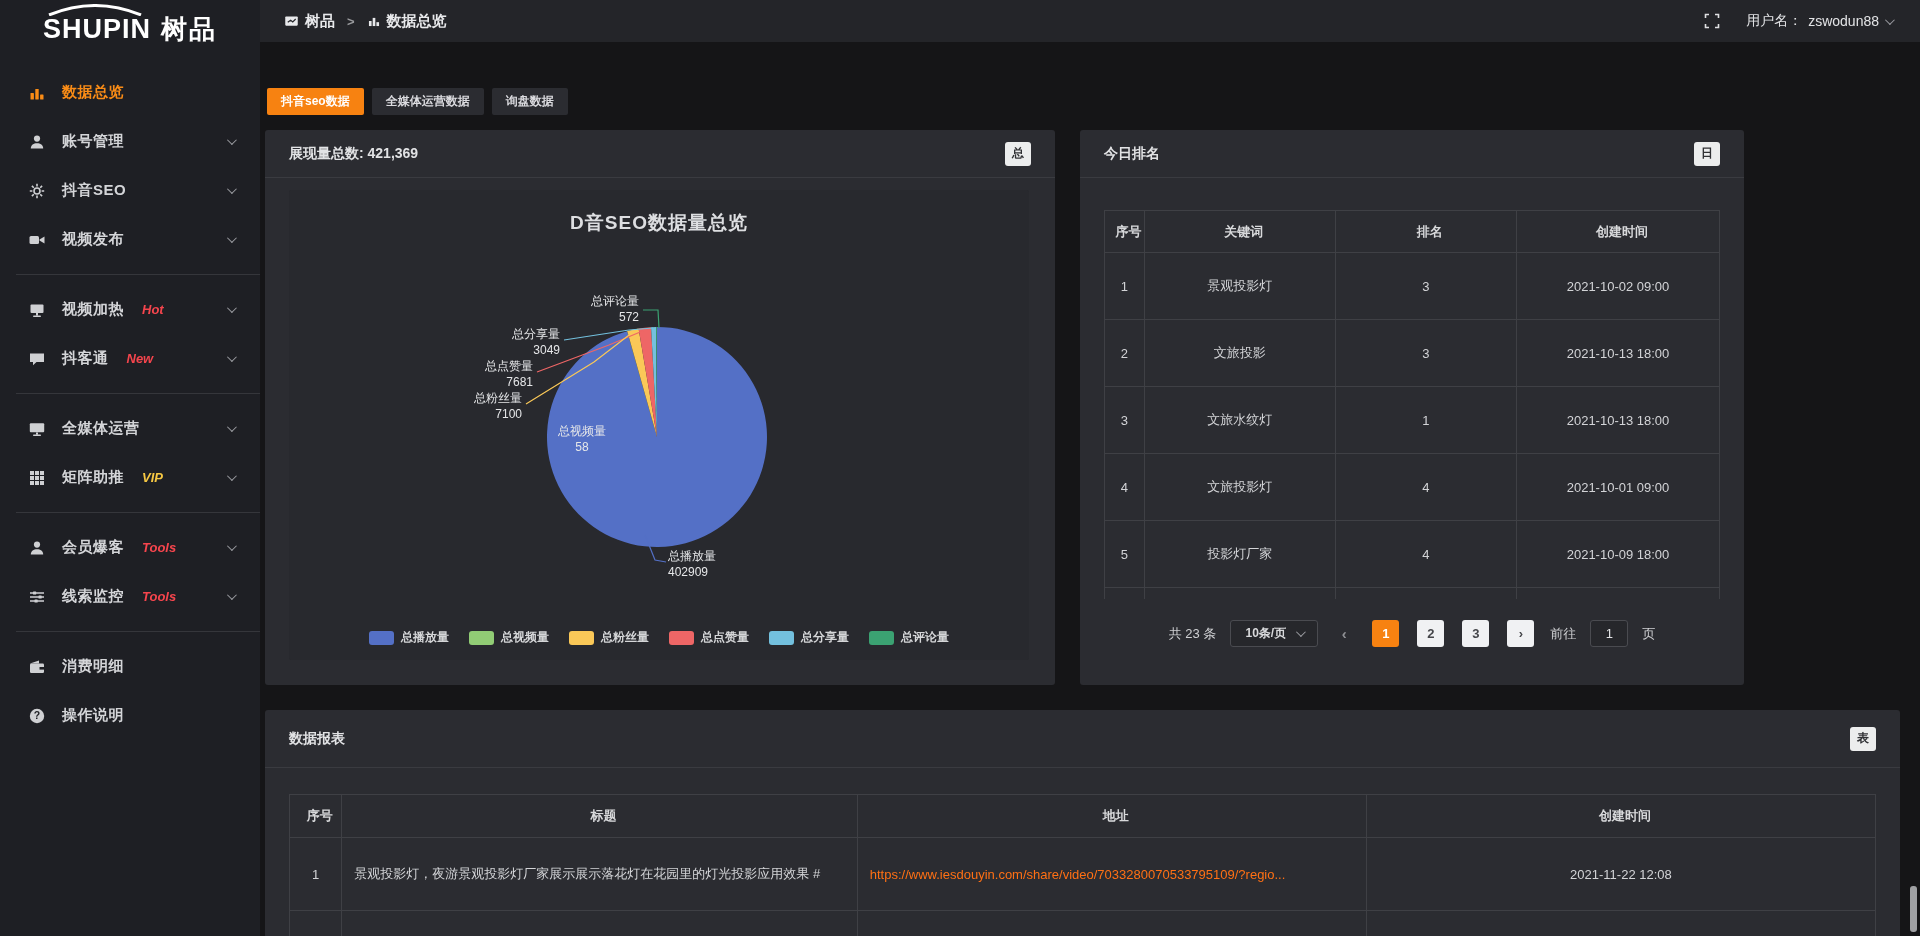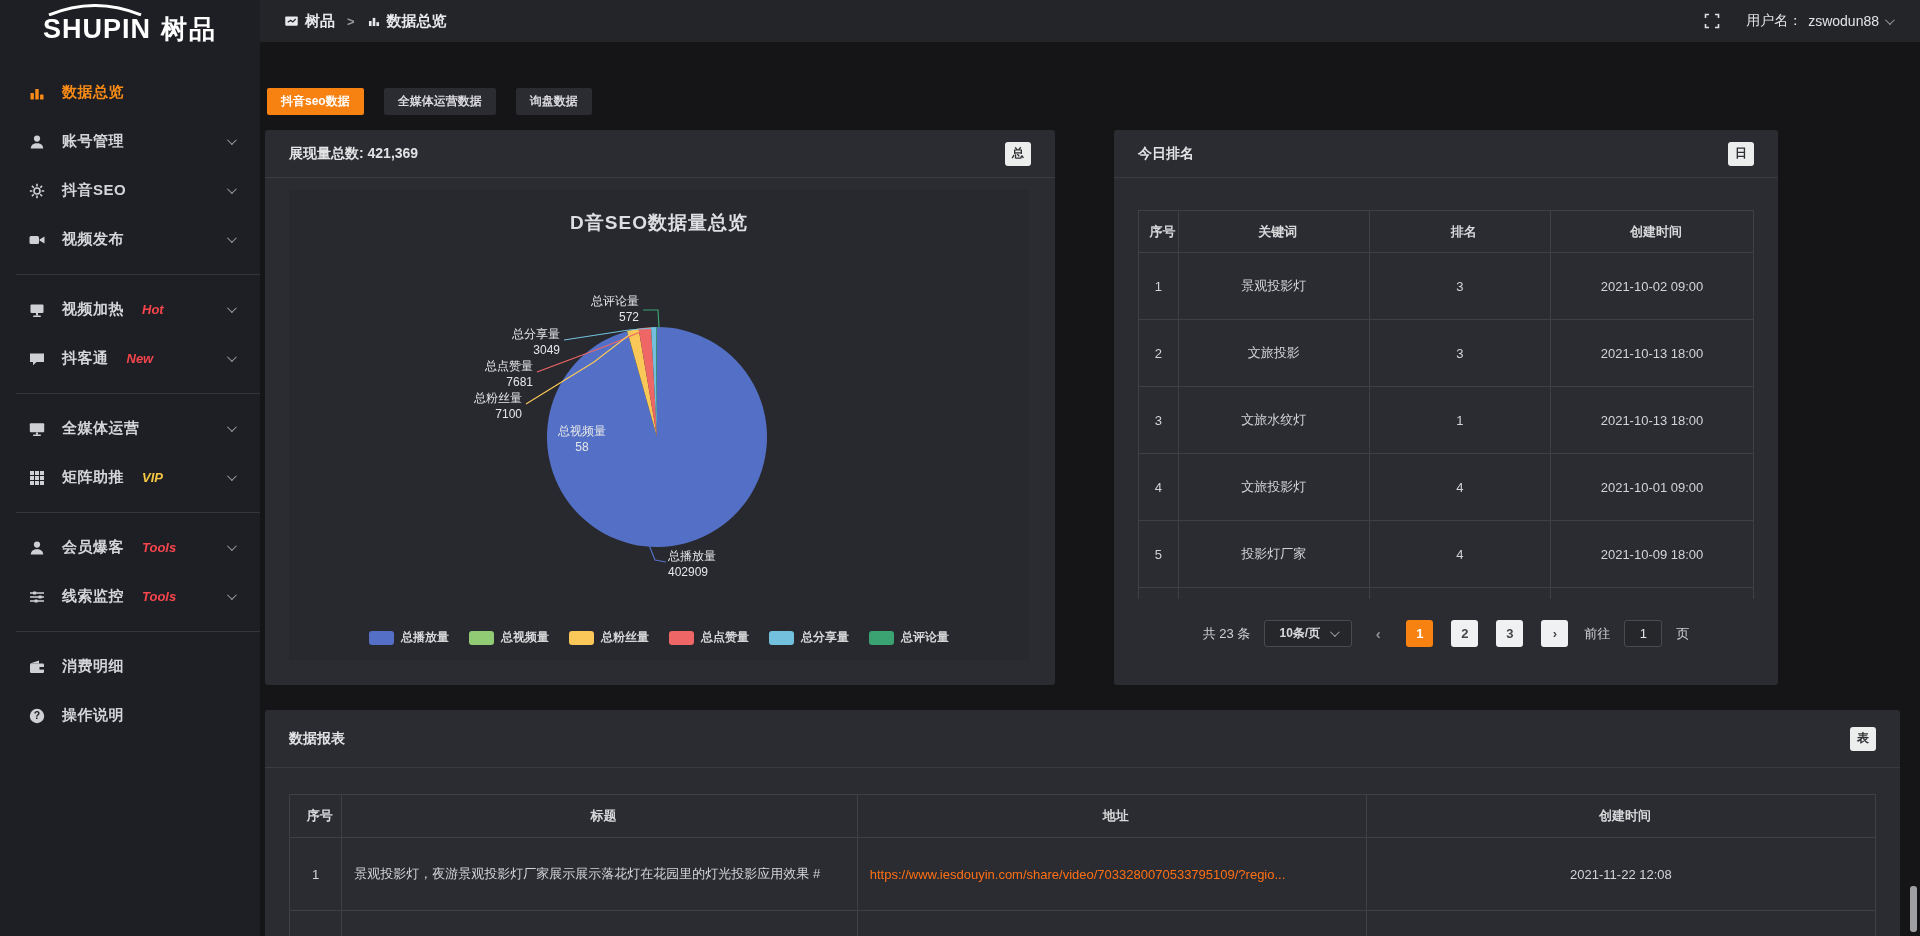--- a/index.html
+++ b/index.html
@@ -32,21 +32,21 @@
   .m-label { font-size:15px; font-weight:bold; letter-spacing:0.5px; }
   .m-tag { font-size:13px; font-style:italic; font-weight:bold; margin-left:18px; }
   .m-item .mchev { margin-left:auto; }
   .m-item.active { color:#fa8c16; }
   .m-item.active .mi { color:#fa8c16; }
   .m-div { border-top:1px solid #35363b; margin:10px 0 10px 16px; }
 
   
   .main { position:absolute; left:260px; top:42px; right:0; bottom:0; background:#151517; overflow:hidden; }
 
-  .tabs { position:absolute; left:7px; top:46px; display:flex; gap:20px; }
+  .tabs { position:absolute; left:7px; top:46px; display:flex; gap:8px; }
   .tab { height:27px; padding:0 14px; display:flex; align-items:center; font-size:12px; font-weight:bold;
     color:#dcdce0; background:#2b2c31; border-radius:2px; cursor:pointer; }
   .tab.active { background:#f78211; color:#fff; }
 
   .card { position:absolute; background:#2b2c31; border-radius:3px; color:#dfe0e3; }
   .card-h { height:48px; display:flex; align-items:center; padding:0 24px; border-bottom:1px solid #3a3b40; }
   .card-title { font-size:14px; font-weight:bold; color:#e2e3e5; }
   .card-badge { margin-left:auto; min-width:26px; height:24px; background:#eceded; color:#303134;
     font-size:12px; font-weight:bold; display:flex; align-items:center; justify-content:center;
     border-radius:3px; cursor:pointer; padding:0 6px; }
@@ -68,21 +68,21 @@
   .lg-item .sw { width:25px; height:14px; border-radius:3px; display:inline-block; }
   .lg-item .lg-t { font-size:12px; color:#d5d6d8; font-weight:bold; }
 
   
   table.dk { border-collapse:collapse; width:100%; table-layout:fixed; }
   table.dk th, table.dk td { border:1px solid #3f4045; font-size:13px; color:#d3d4d7;
     text-align:center; overflow:hidden; white-space:nowrap; text-overflow:ellipsis; }
   table.dk th { font-weight:bold; color:#d8d9db;padding-left:8px; }
 
   
-  #rankCard { left:854px; top:88px; width:664px; height:555px; }
+  #rankCard { left:820px; top:88px; width:664px; height:555px; }
   .rk-tbl-wrap { position:absolute; left:24px; right:24px; top:80px; height:389px; overflow:hidden; }
   .rk-tbl th { height:42px; }
   .rk-tbl td { height:67px; }
   .pagi { position:absolute; left:0; right:0; top:490px; display:flex; align-items:center;
     justify-content:center; gap:14px; font-size:13px; color:#cfd0d3; }
   .pg-select { width:88px; height:27px; background:#26272b; border:1px solid #4a4b50; border-radius:3px;
     display:flex; align-items:center; justify-content:center; gap:10px; font-size:12px; font-weight:bold;
     color:#d8d9db; cursor:pointer; }
   .pg-prev { width:24px; height:26px; display:flex; align-items:center; justify-content:center;
     color:#8f9094; font-size:15px; font-weight:bold; cursor:pointer; }

